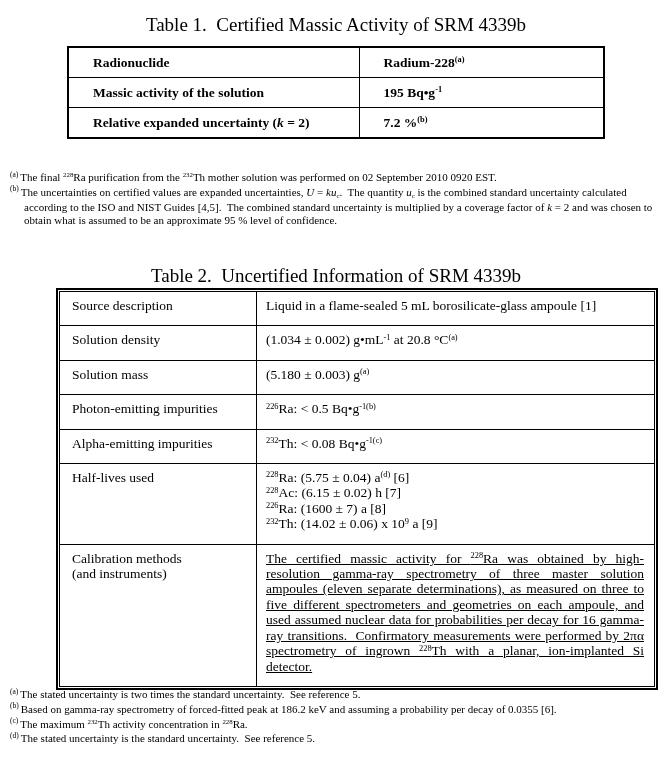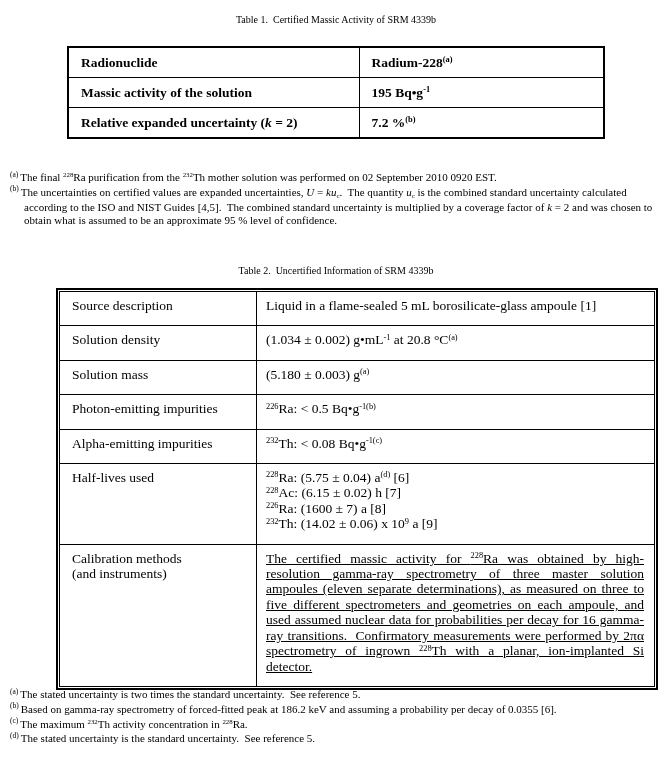--- a/index.html
+++ b/index.html
@@ -5,29 +5,29 @@
   * { box-sizing: border-box; }
   html,body { margin:0; padding:0; }
   body {
     width:672px; height:757px; position:relative;
     background:#ffffff; color:#000000;
     font-family:"Liberation Serif","DejaVu Serif",serif;
   }
   sup { font-size:0.62em; vertical-align:baseline; position:relative; top:-0.55em; line-height:0; }
   sub { font-size:0.62em; vertical-align:baseline; position:relative; top:0.25em; line-height:0; }
 
-  .tbl-title { position:absolute; left:0; width:672px; text-align:center; font-size:10px; }
+  .tbl-title { position:absolute; left:0; width:672px; text-align:center; font-size:19px; }
   #t1-title { top:14px; }
   #t2-title { top:256px;margin-top:9px; }
 
   
   #table1 { position:absolute; left:67px; top:46px; width:538px;
             border-collapse:collapse; border:2px solid #000; table-layout:fixed; }
   #table1 td { border:1px solid #000; font-weight:bold; font-size:13.5px;
-               line-height:15px; padding:7px 11px 7px 12px; vertical-align:middle; height:29px; }
+               line-height:15px; padding:7px 11px 7px 24px; vertical-align:middle; height:29px; }
   #table1 td.c1 { width:291px; }
 
   
   #table2-wrap { position:absolute; left:20px; top:288px; width:602px;
                  border:2px solid #000; padding:1px; background:#fff;margin-left:36px; }
   #table2 { border-collapse:collapse; width:100%; table-layout:fixed; }
   #table2 td { border:1px solid #000; font-size:13.5px; line-height:15.4px;
                padding:6px 10px 12px 12px; vertical-align:top; }
   #table2 td.c1 { width:197px; }
   #table2 td.c2 { padding-left:9px; }

